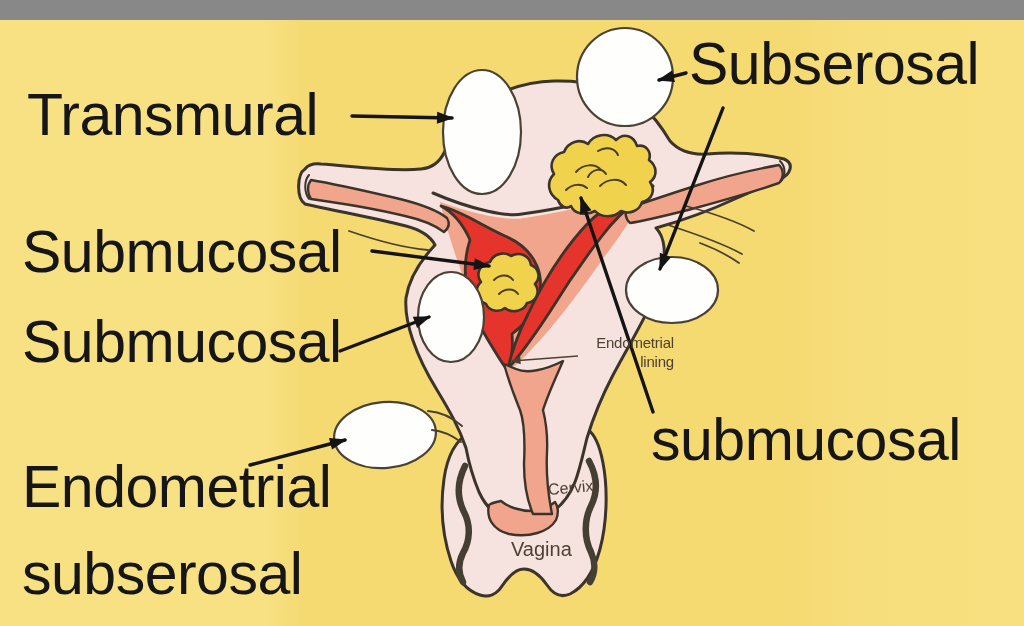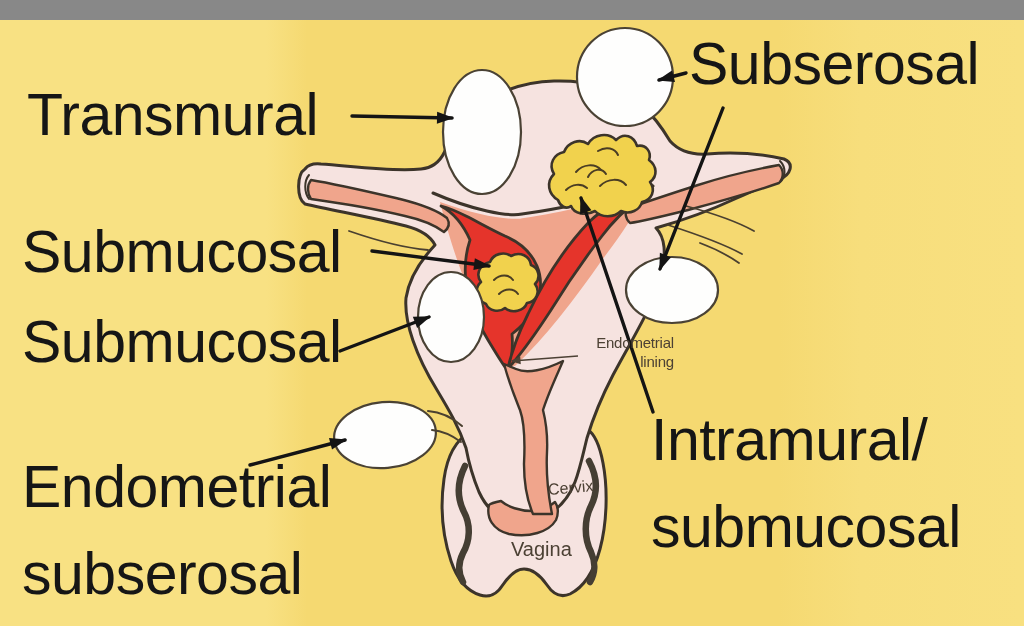--- a/index.html
+++ b/index.html
@@ -173,21 +173,20 @@
   <div class="lbl" style="left:22px;top:203px">Submucosal</div>
 
   <div class="lbl" style="left:22px;top:293px">Submucosal</div>
 
   <div class="lbl2" style="left:22px;top:424px">
     <div>Endometrial</div>
     <div>subserosal</div>
   </div>
 
   <div class="lbl2" style="left:651px;top:377px">
-    <div>Intramural/</div>
     <div>submucosal</div>
   </div>
 
   <div class="sm sm-endo" style="left:568px;top:313px">
     <div>Endometrial</div>
     <div>lining</div>
   </div>
 
   <div class="sm sm-cervix" style="left:548px;top:460px">Cervix</div>
 

